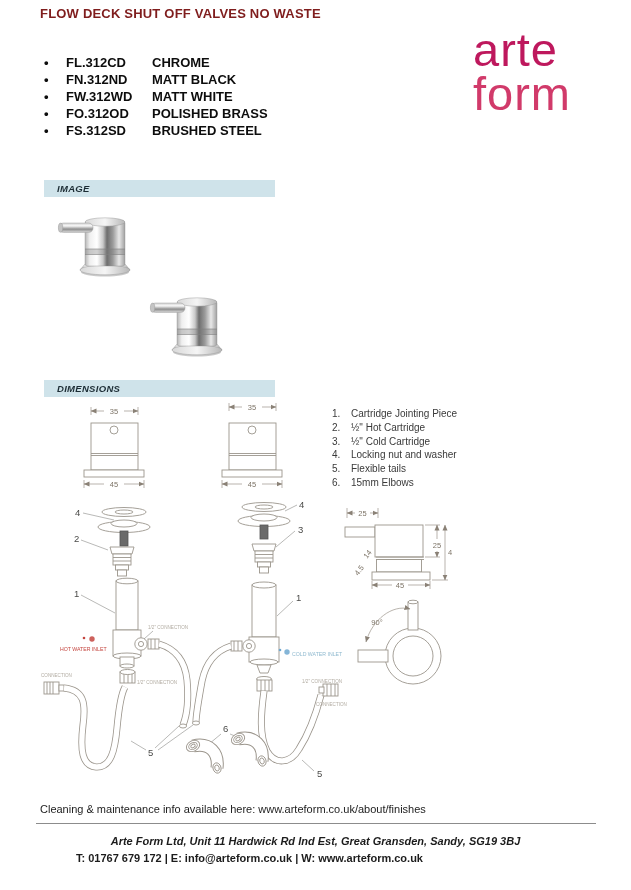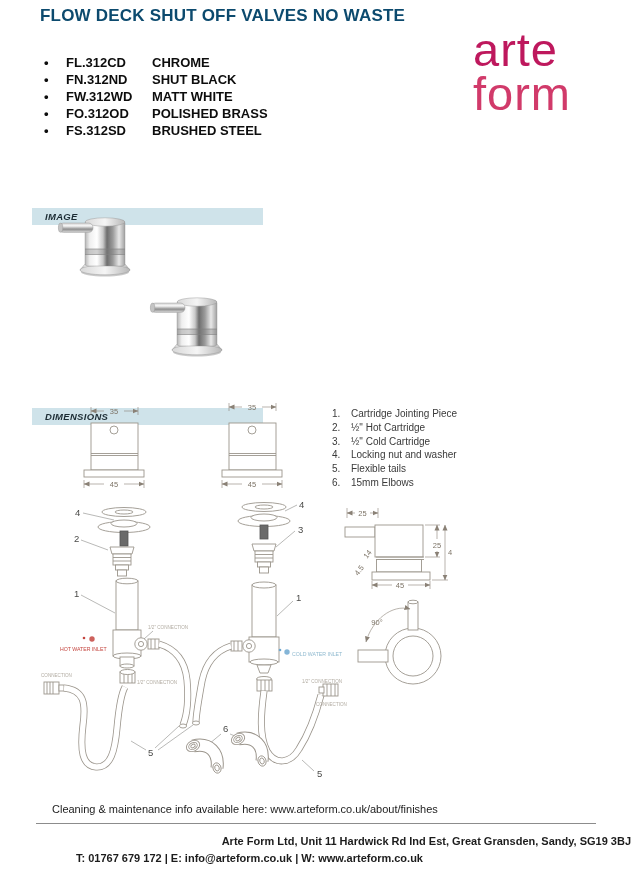--- a/index.html
+++ b/index.html
@@ -1,42 +1,42 @@
 <!DOCTYPE html>
 <html><head>
 <meta charset="utf-8">
 <style>
   html,body{margin:0;padding:0;background:#ffffff;}
   .page{position:relative;width:631px;height:890px;background:#fff;overflow:hidden;
         font-family:"Liberation Sans",sans-serif;color:#111;}
   .abs{position:absolute;}
-  .doc-title{left:40px;top:6px;font-size:17px;font-weight:bold;letter-spacing:.2px;color:#0c4a6e;}
+  .doc-title{left:40px;top:6px;font-size:13px;font-weight:bold;letter-spacing:.2px;color:#7f1d1d;}
   .logo{left:473px;top:28px;line-height:44px;font-size:47px;letter-spacing:1px;}
   .logo .l1{color:#be185d;display:block;}
   .logo .l2{color:#d13a6a;display:block;}
   .prod-list{left:44px;top:55px;}
   .prod-row{display:flex;height:17px;font-weight:bold;font-size:13px;color:#0d0d0d;}
   .prod-row .bullet{width:22px;text-align:left;}
   .prod-row .bullet::before{content:"\2022";font-size:13px;}
   .prod-row .code{width:86px;}
-  .sec-bar{left:32px;width:231px;height:17px;line-height:17px;background:#cfe3ea;
+  .sec-bar{left:44px;width:231px;height:17px;line-height:17px;background:#cfe3ea;
            font-size:9.5px;font-weight:bold;font-style:italic;color:#1c2c34;
-           padding-left:13px;box-sizing:border-box;letter-spacing:.3px;margin-top:28px;}
+           padding-left:13px;box-sizing:border-box;letter-spacing:.3px;}
   .sec-image{top:180px;}
   .sec-dims{top:380px;}
   .photo1{left:56px;top:214px;}
   .photo2{left:148px;top:294px;}
   .parts{left:332px;top:407px;}
   .part-row{display:flex;font-size:10px;line-height:13.8px;color:#3a3a3a;}
   .part-row .pnum{width:19px;}
   .diagram{left:36px;top:398px;}
-  .foot-clean{left:52px;top:803px;font-size:11px;color:#1c1c1c;}
+  .foot-clean{left:40px;top:803px;font-size:11px;color:#1c1c1c;}
   .foot-clean .lnk{color:#1c1c1c;text-decoration:none;}
   .foot-line{left:36px;top:823px;width:560px;border-top:1.3px solid #8c8c8c;height:0;}
-  .foot-addr{left:0;top:835px;width:631px;text-align:right;font-size:11px;font-weight:bold;color:#1c1c1c;}
+  .foot-addr{left:0;top:835px;width:631px;text-align:center;font-size:11px;font-weight:bold;color:#1c1c1c;font-style:italic;}
   .foot-contact{left:0;top:852px;width:499px;text-align:center;font-size:11px;font-weight:bold;color:#1c1c1c;}
   
   .ln{fill:none;stroke:#9b958c;stroke-width:.9;}
   .lnf{fill:#fff;stroke:#9b958c;stroke-width:.9;}
   .dk{fill:#6a6a6a;stroke:#555;stroke-width:.8;}
   .dim{stroke:#8a8176;stroke-width:.6;fill:none;}
   .ldr{stroke:#8a8a86;stroke-width:.6;fill:none;}
   .dimt{fill:#7d7467;font-size:7.5px;}
   .callout{fill:#4a4a48;font-size:9.5px;}
   .tiny{fill:#b3ada3;font-size:4.6px;}
@@ -62,21 +62,21 @@
 
   <div class="abs prod-list">
     <div class="prod-row">
         <span class="bullet"></span>
         <span class="code">FL.312CD</span>
         <span class="finish">CHROME</span>
       </div>
     <div class="prod-row">
         <span class="bullet"></span>
         <span class="code">FN.312ND</span>
-        <span class="finish">SHUT BLACK</span>
+        <span class="finish">MATT BLACK</span>
       </div>
     <div class="prod-row">
         <span class="bullet"></span>
         <span class="code">FW.312WD</span>
         <span class="finish">MATT WHITE</span>
       </div>
     <div class="prod-row">
         <span class="bullet"></span>
         <span class="code">FO.312OD</span>
         <span class="finish">POLISHED BRASS</span>

